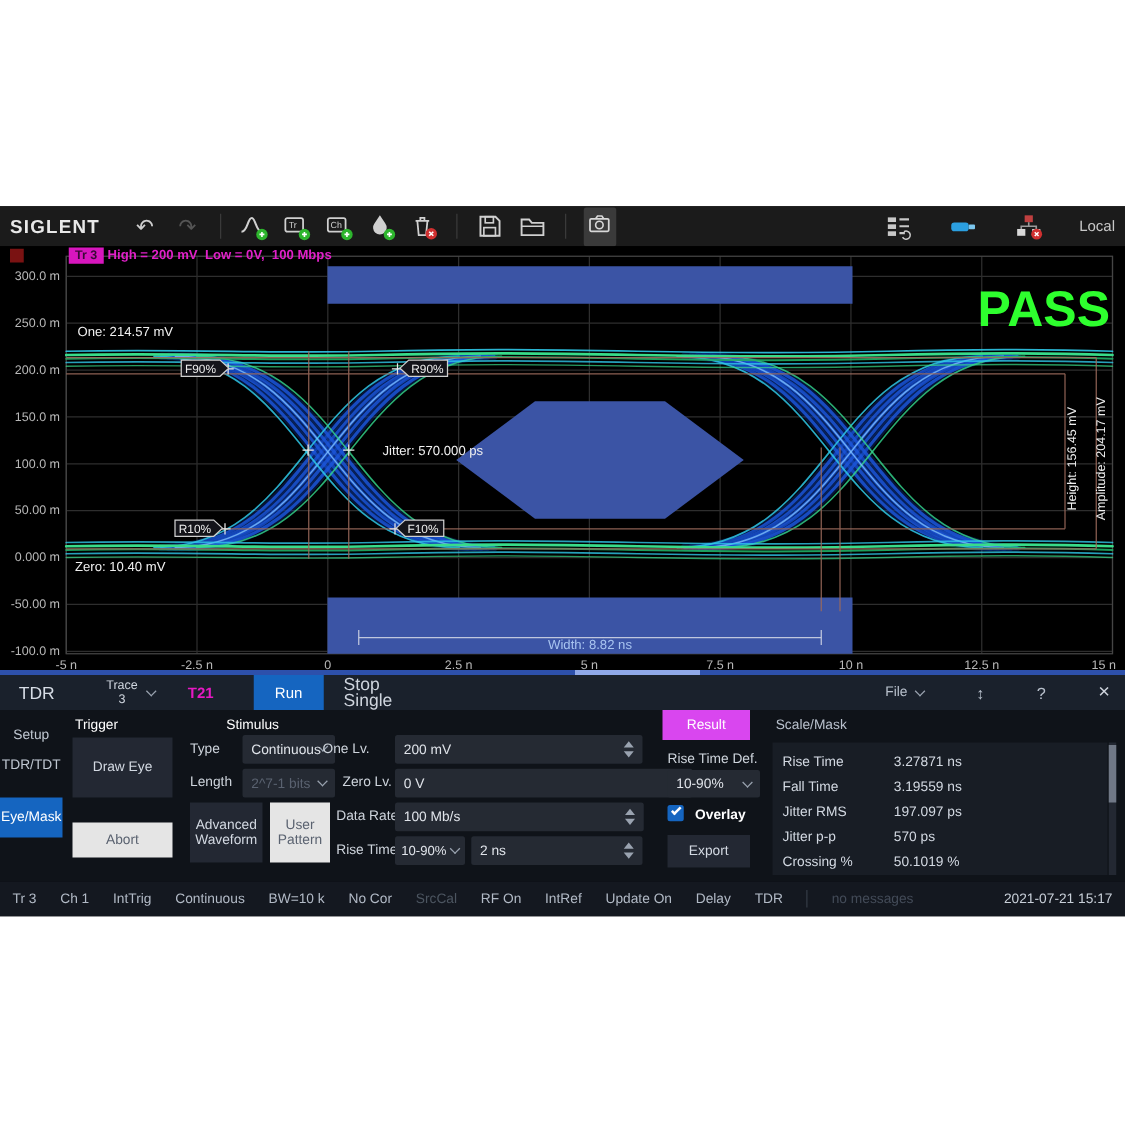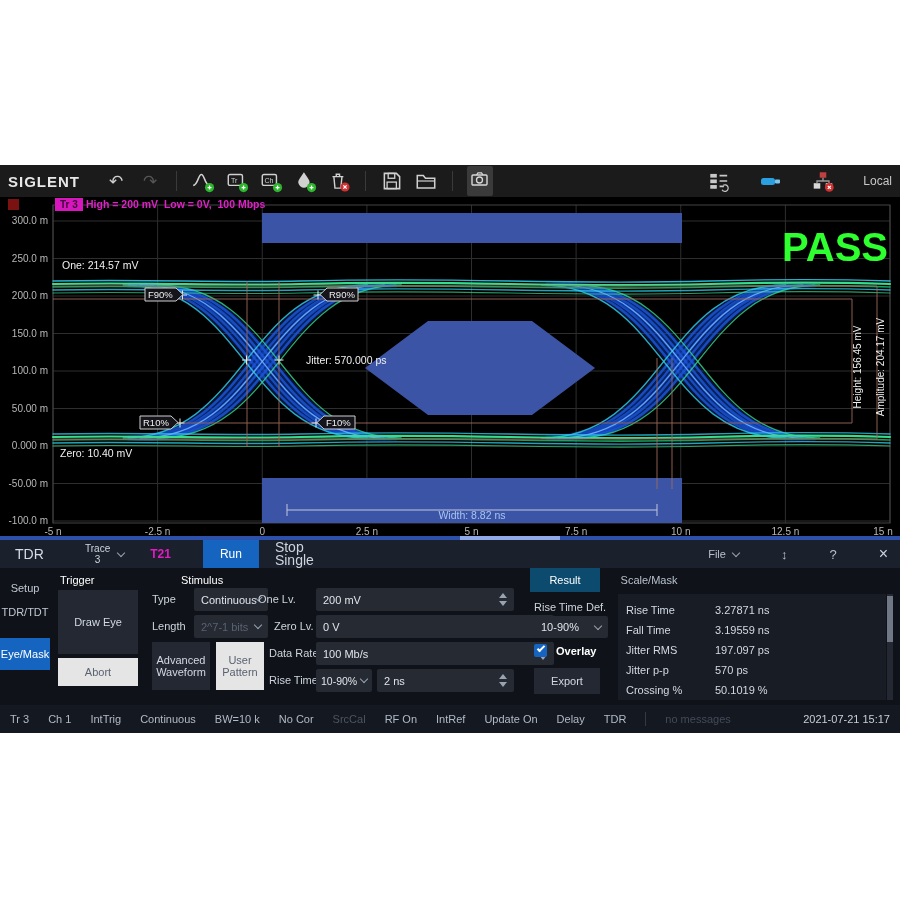--- a/index.html
+++ b/index.html
@@ -51,21 +51,21 @@
   .field .val { flex:1; }
   .field .dimval { color:#5a6270; flex:1; }
   .spin { display:flex; flex-direction:column; gap:3px; margin-left:4px; }
   .tri-up { width:0; height:0; border-left:4px solid transparent; border-right:4px solid transparent; border-bottom:5px solid #9aa3b0; }
   .tri-down { width:0; height:0; border-left:4px solid transparent; border-right:4px solid transparent; border-top:5px solid #9aa3b0; }
   .trigger-grp { position:absolute; left:56px; top:0; width:88px; height:137px; }
   .stim-grp { position:absolute; left:148px; top:0; width:377px; height:137px; }
   .stim-grp .lbl, .res-grp .lbl { position:absolute; height:23px; line-height:23px; }
   .res-grp { position:absolute; left:530px; top:0; width:370px; height:137px; }
   .tab { position:absolute; top:0; height:24px; display:flex; align-items:center; justify-content:center; font-size:11px; }
-  .tab.active { background:#0c4a6e; color:#fff; }
+  .tab.active { background:#d946ef; color:#fff; }
   .tab.inactive { color:#b8c0cc; }
   .res-list { position:absolute; left:88px; top:26px; width:268px; height:106px; background:#181d25; }
   .res-row { position:absolute; left:0; width:100%; height:20px; line-height:20px; }
   .res-row .rl { position:absolute; left:8px; color:#d3d9e2; }
   .res-row .rv { position:absolute; left:97px; color:#d3d9e2; }
   .scrollbar { position:absolute; left:357px; top:26px; width:6px; height:106px; background:#232832; }
   .scroll-thumb { position:absolute; left:0; top:2px; width:6px; height:46px; background:#707886; }
   .checkbox { width:13px; height:13px; background:#1565c0; border-radius:2px; display:inline-block; vertical-align:-2px; margin-right:6px; }
   .checkmark { width:8px; height:4px; border-left:2px solid #fff; border-bottom:2px solid #fff; transform:rotate(-45deg); margin:2px auto; display:block; }
 
@@ -398,21 +398,21 @@
     </div>
 
     <div class="tdr-body">
 
       <div class="side-item" style="top:8px;height:24px;line-height:24px;">Setup</div>
       <div class="side-item" style="top:32px;height:24px;line-height:24px;">TDR/TDT</div>
       <div class="side-item active" style="top:70px;height:32px;line-height:32px;">Eye/Mask</div>
 
       <div class="trigger-grp">
         <div class="grp-title" style="position:absolute;left:4px;top:6px;">Trigger</div>
-        <div class="panel-btn" style="position:absolute;left:2px;top:22px;width:80px;height:64px;">Draw Eye</div>
+        <div class="panel-btn" style="position:absolute;left:2px;top:22px;width:80px;height:48px;">Draw Eye</div>
         <div class="panel-btn dim" style="position:absolute;left:2px;top:90px;width:80px;height:28px;">Abort</div>
       </div>
 
       <div class="stim-grp">
         <div class="grp-title" style="position:absolute;left:4px;top:6px;margin-left:29px;">Stimulus</div>
 
         <div class="lbl" style="left:4px;top:20px;">Type</div>
         <div class="field" style="position:absolute;left:46px;top:20px;width:74px;height:23px;">
           <span class="val">Continuous</span>
           <span class="chev"></span>
@@ -437,21 +437,21 @@
           <span class="spin">
               <span class="tri-up"></span>
               <span class="tri-down"></span>
             </span>
         </div>
 
         <div class="panel-btn" style="position:absolute;left:4px;top:74px;width:58px;height:48px;font-size:11px;">Advanced Waveform</div>
         <div class="panel-btn dim" style="position:absolute;left:68px;top:74px;width:48px;height:48px;font-size:11px;">User Pattern</div>
 
         <div class="lbl" style="left:121px;top:74px;">Data Rate</div>
-        <div class="field" style="position:absolute;left:168px;top:74px;width:238px;height:23px;">
+        <div class="field" style="position:absolute;left:168px;top:74px;width:199px;height:23px;">
           <span class="val">100 Mb/s</span>
           <span class="spin">
               <span class="tri-up"></span>
               <span class="tri-down"></span>
             </span>
         </div>
 
         <div class="lbl" style="left:121px;top:101px;">Rise Time</div>
         <div class="field" style="position:absolute;left:168px;top:101px;width:56px;height:23px;padding:0 5px;">
           <span class="val" style="font-size:10.5px;">10-90%</span>

